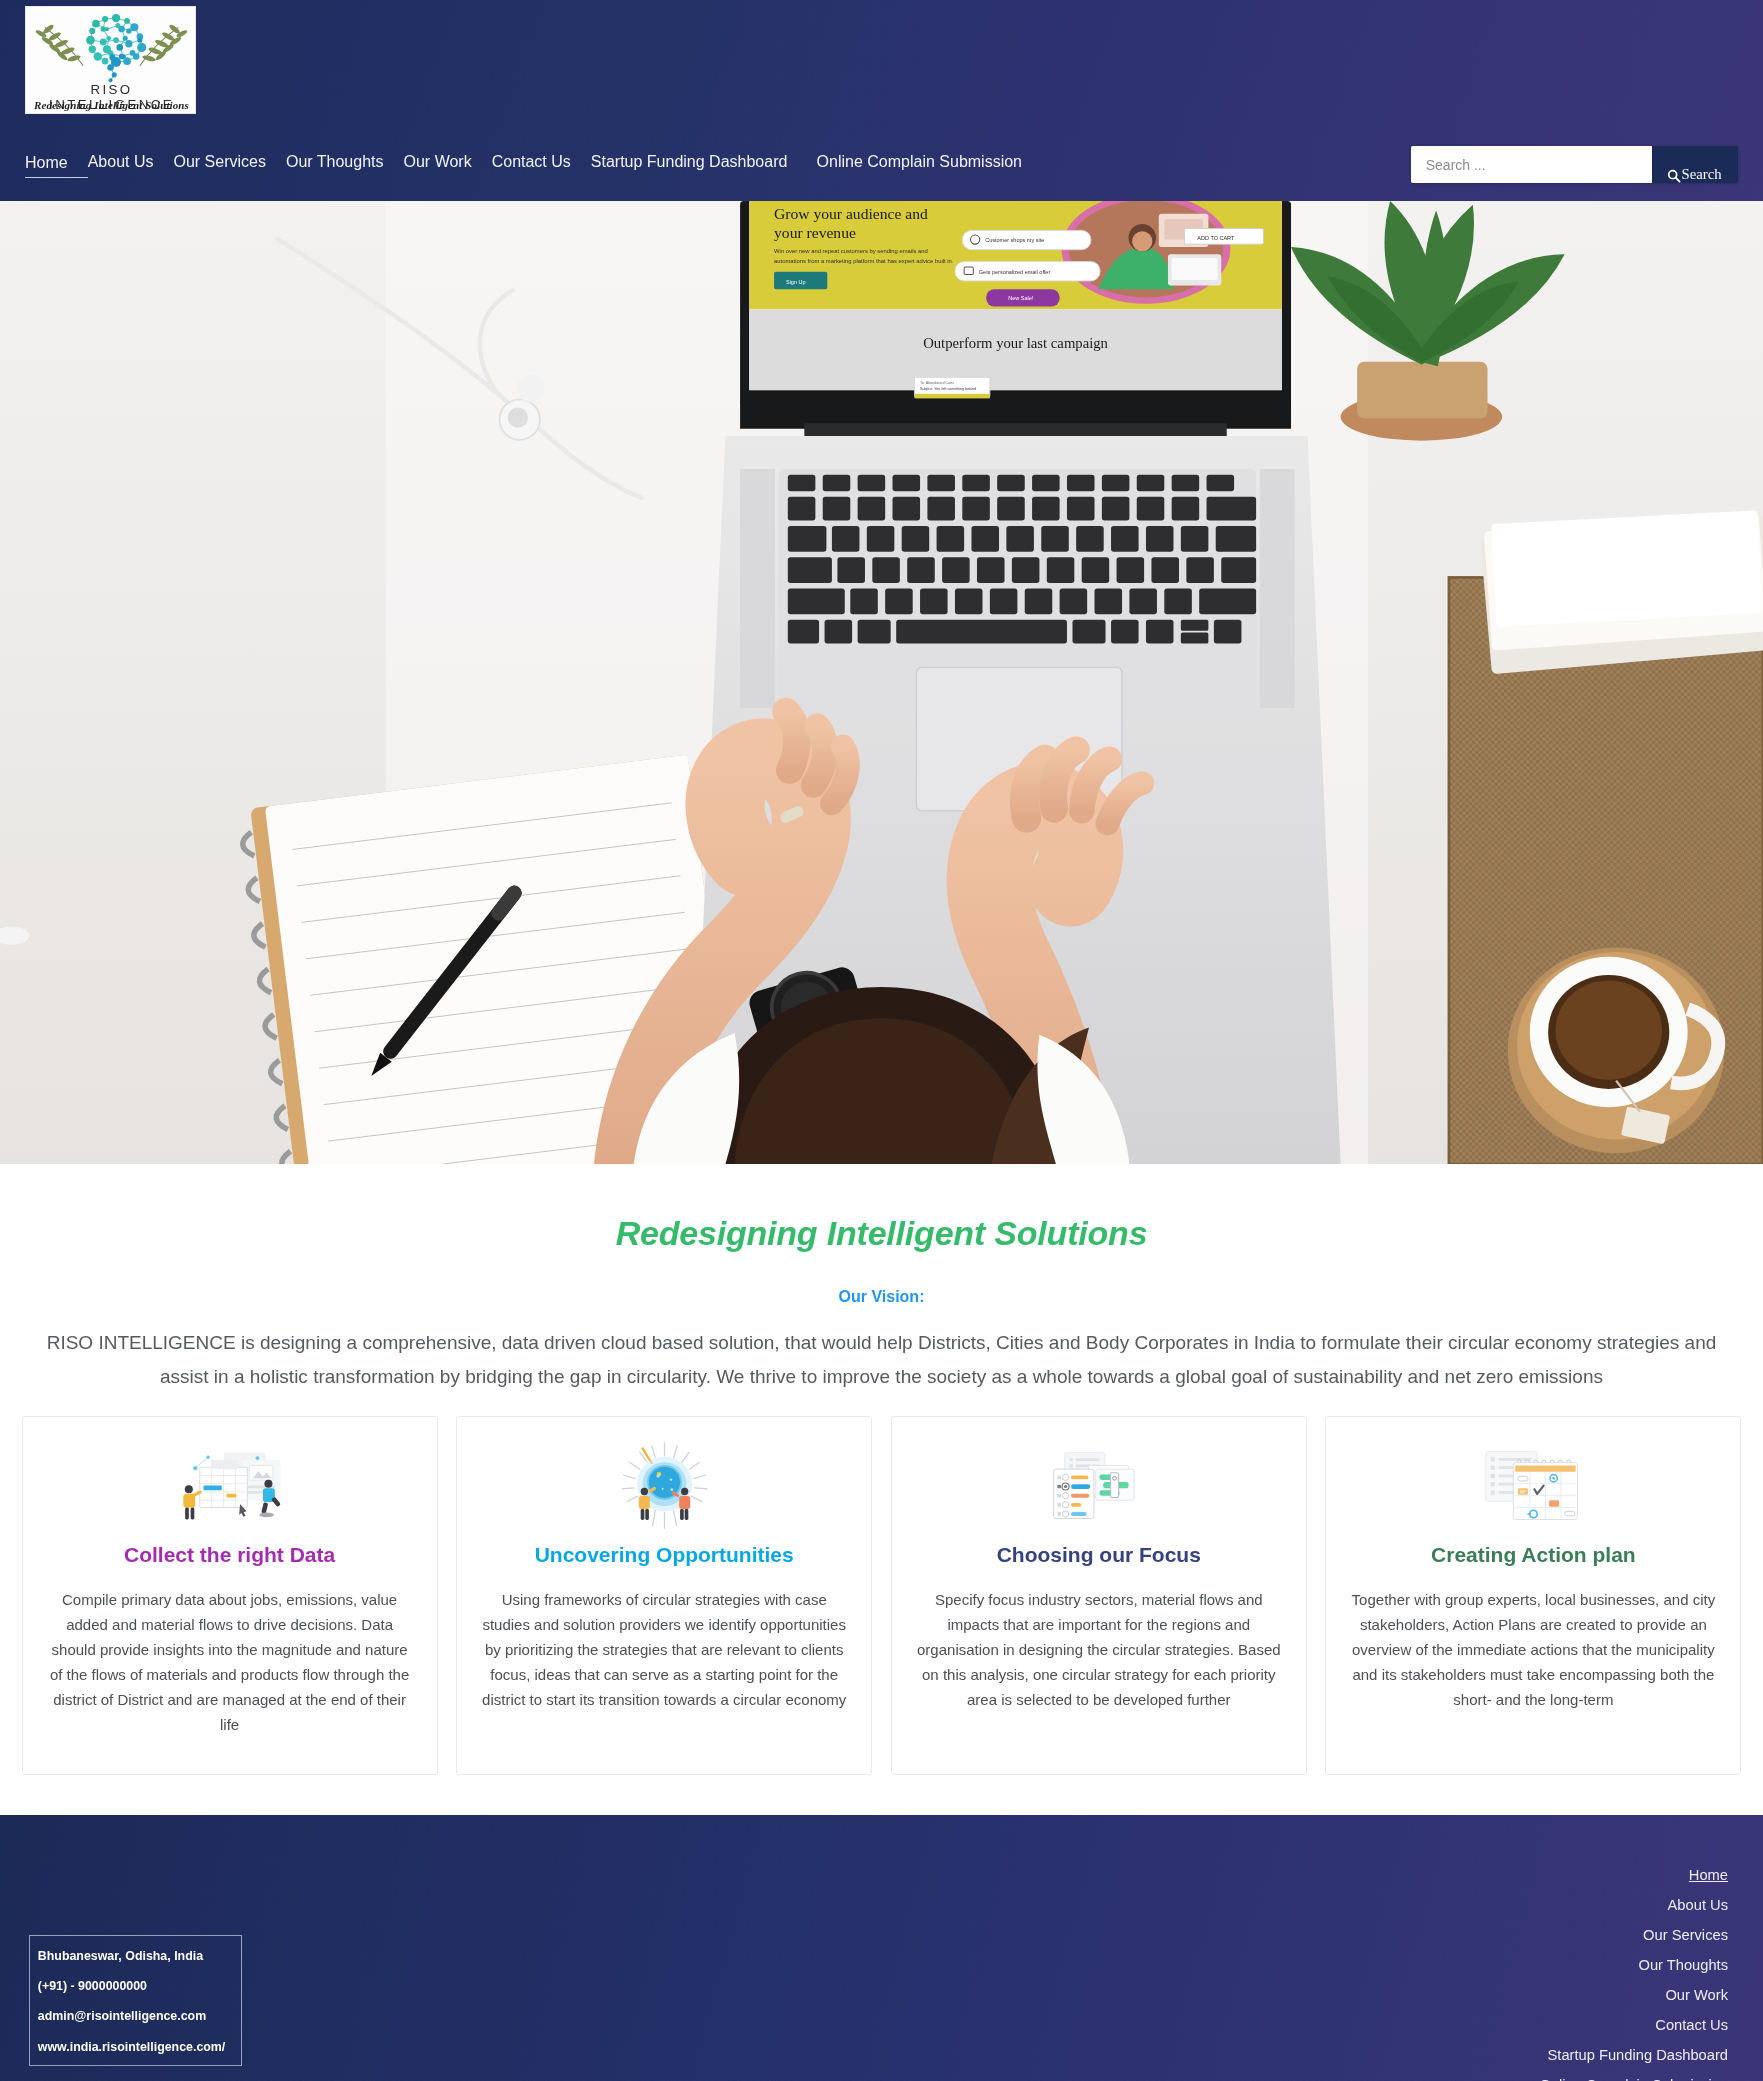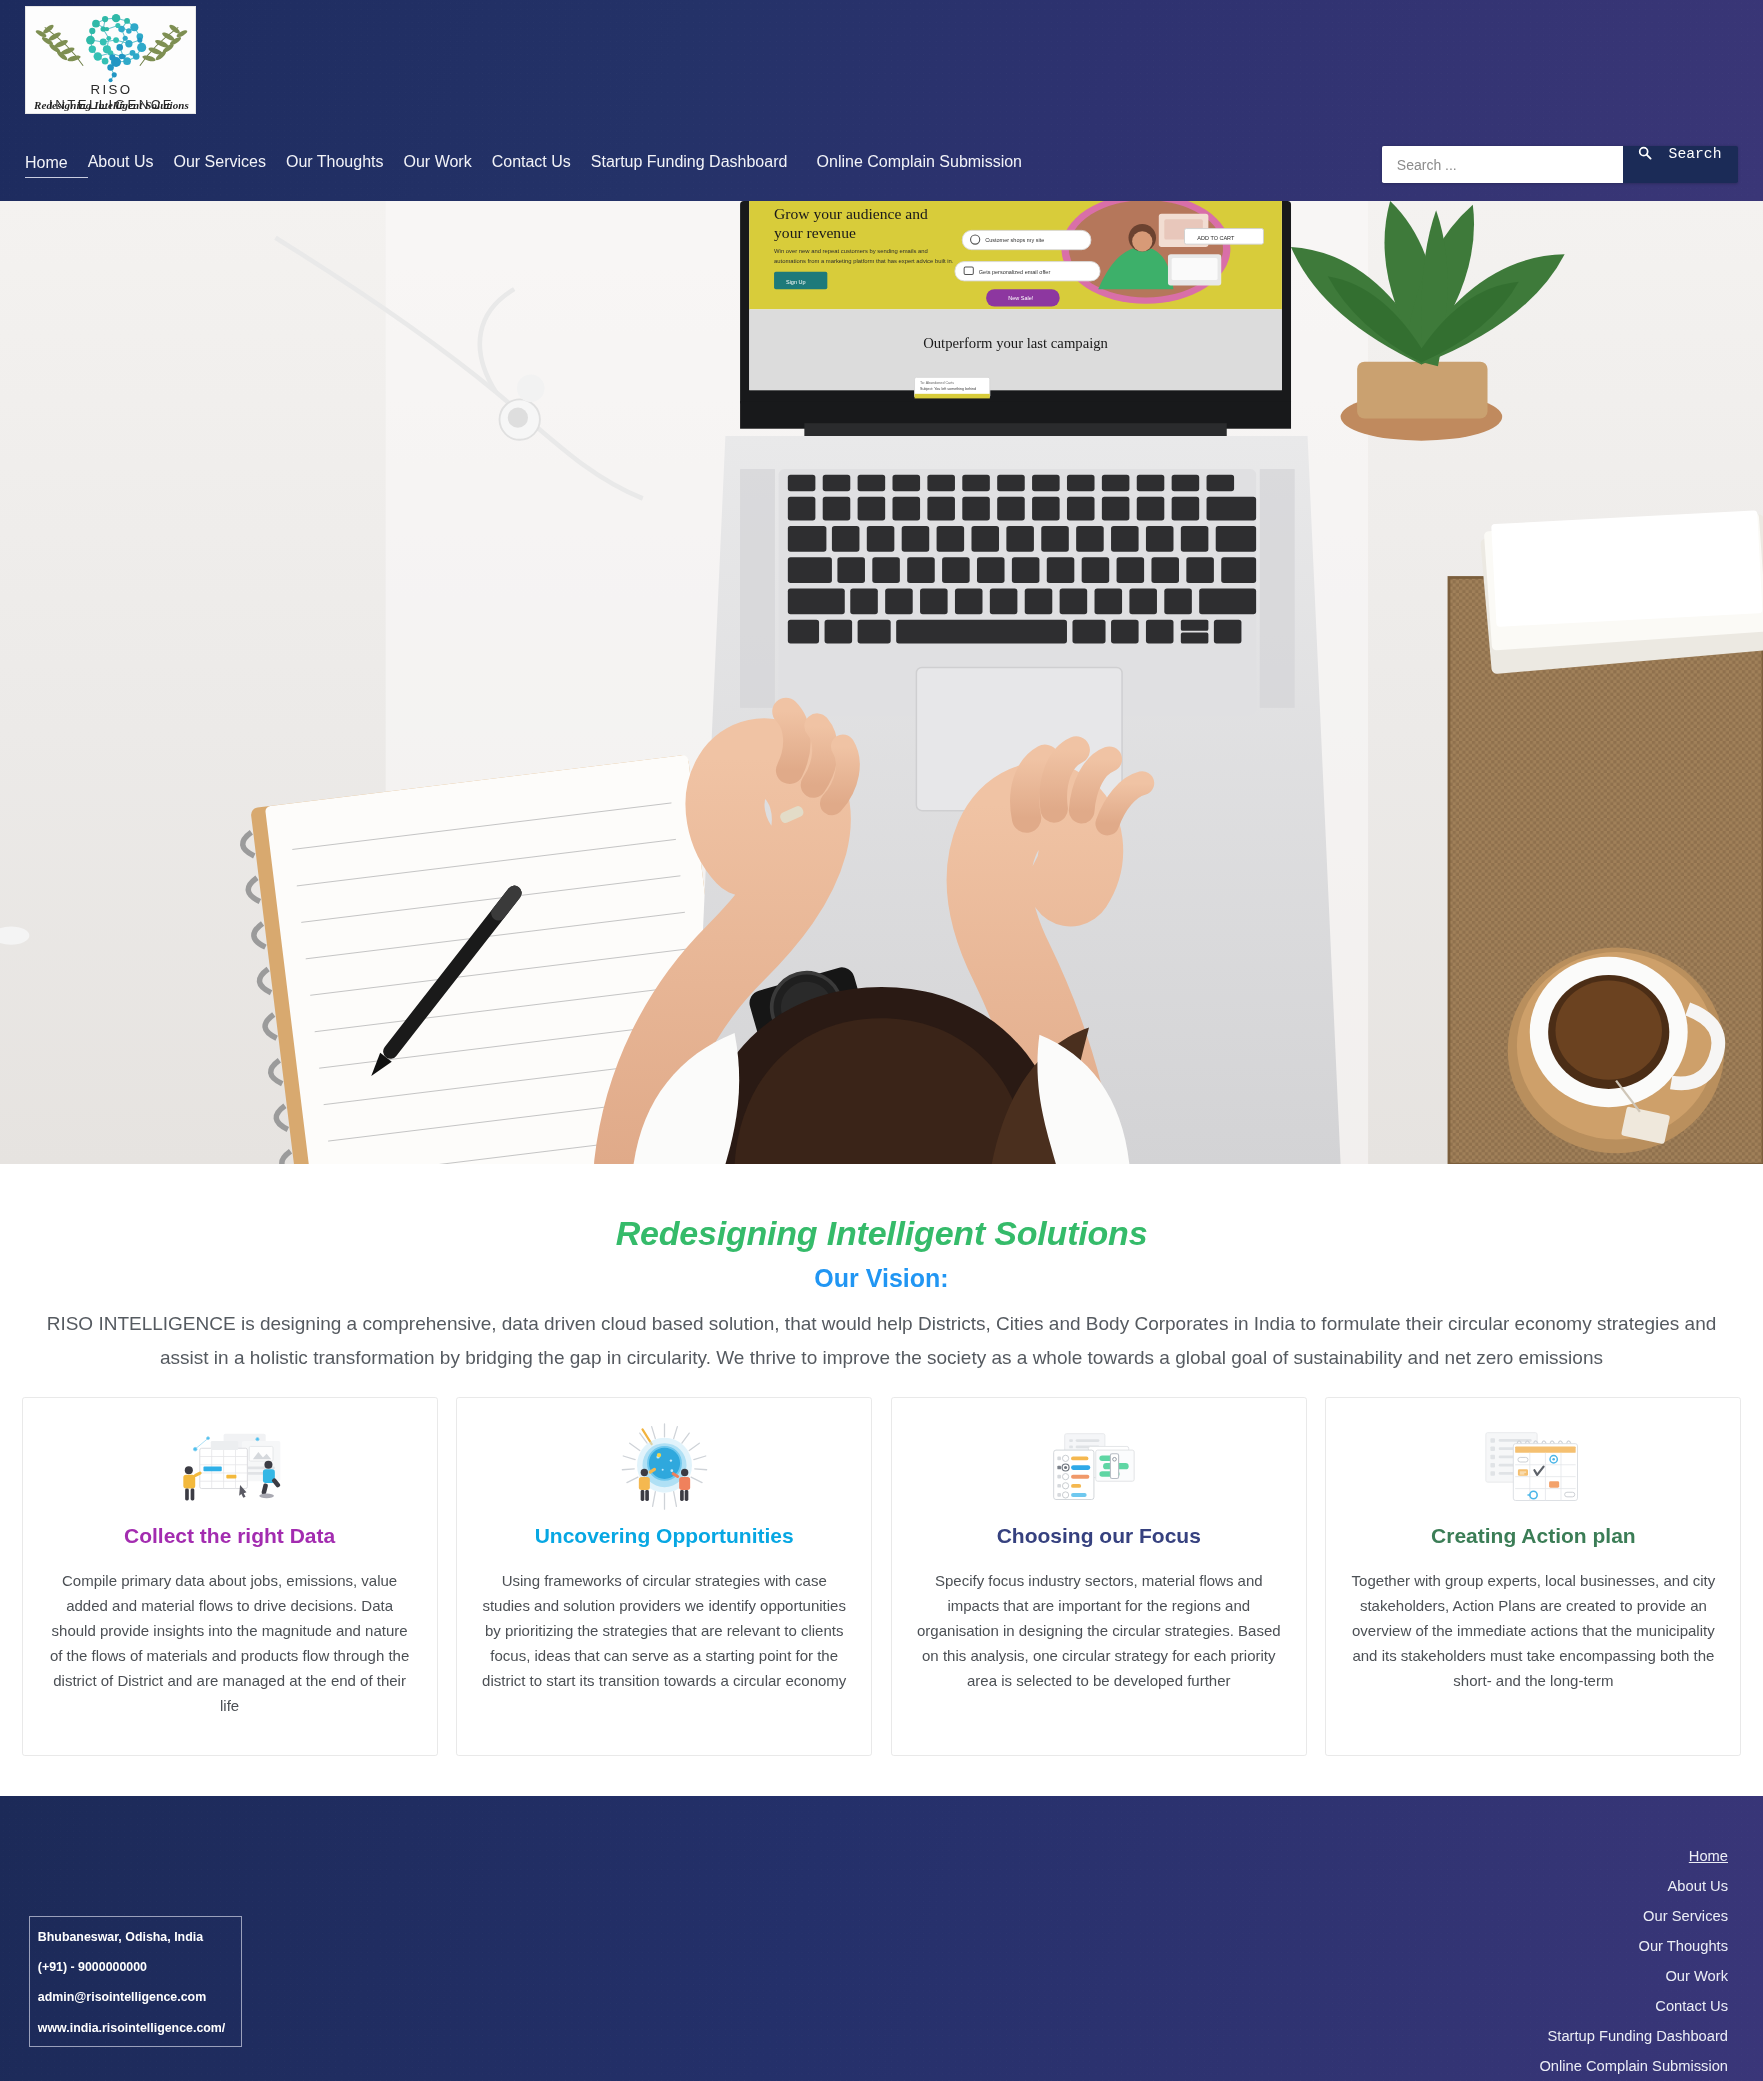--- a/index.html
+++ b/index.html
@@ -89,28 +89,28 @@
     width: 241px; height: 37px;
     border: none; outline: none;
     background: #ffffff;
     padding: 0 14.7px;
     font-size: 14px;
     color: #444;
     font-family: "Liberation Sans", sans-serif;
   }
   .search-input::placeholder { color: #8b8b8b; }
   .search-btn {
-    display: flex; align-items: flex-start; gap: 17px;
+    display: flex; align-items: flex-end; gap: 1px;
     height: 37px;
     padding: 0 16.5px 0 14.7px;
     background: #1b2b57;
     border: none;
     color: #ffffff;
     font-size: 14.7px;
-    font-family: Liberation Mono, monospace;
+    font-family: Liberation Serif, serif;
     cursor: pointer;
   }
   .search-btn svg { display: block; }
 
   
   .hero {
     position: relative;
     width: 1763px;
     height: 963px;
     background: #f0eeec;
@@ -128,22 +128,22 @@
   }
   .vision-title {
     font-size: 34px;
     font-weight: 700;
     font-style: italic;
     color: #35bb6a;
     letter-spacing: -0.2px;
     line-height: 42px;
   }
   .vision-sub {
-    margin-top: 12px;
-    font-size: 25px;
+    margin-top: 31px;
+    font-size: 16px;
     font-weight: 700;
     color: #2196f3;
     line-height: 24px;
   }
   .vision-body {
     margin: 16.5px auto 0 auto;
     width: 1703px;
     font-size: 19px;
     line-height: 34px;
     color: #555a60;

